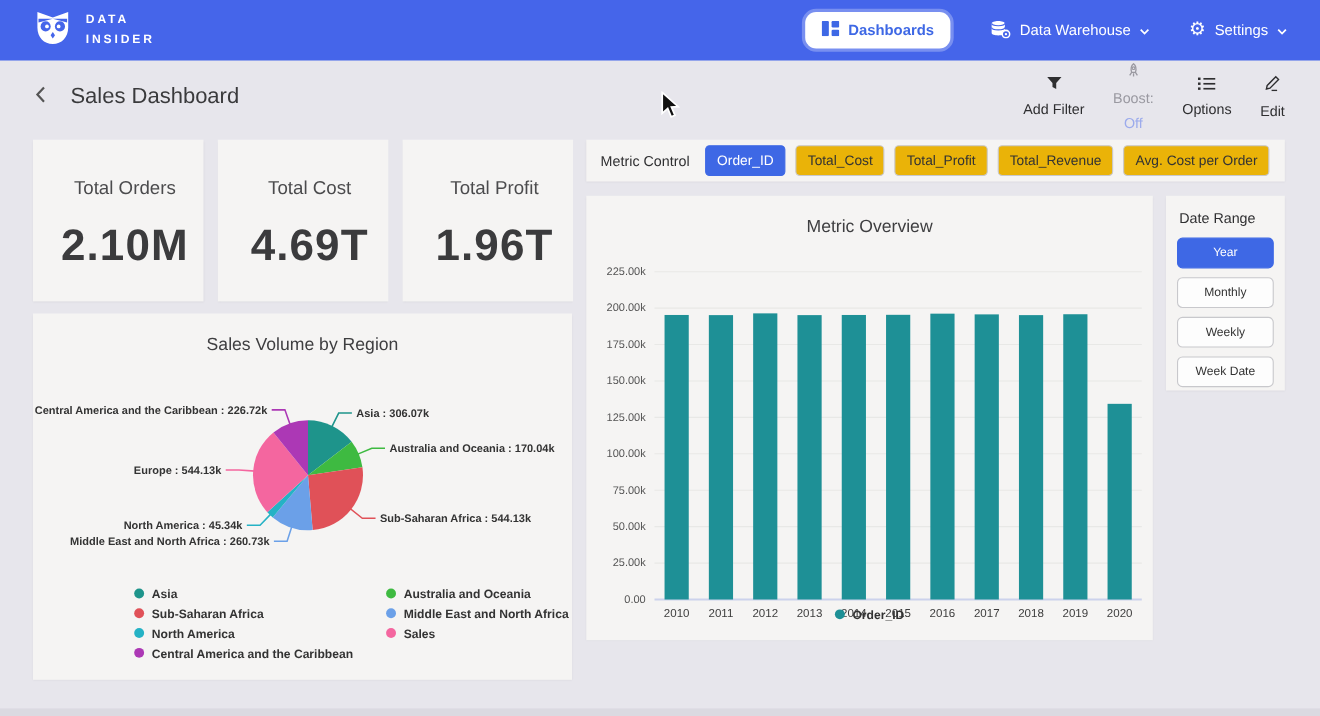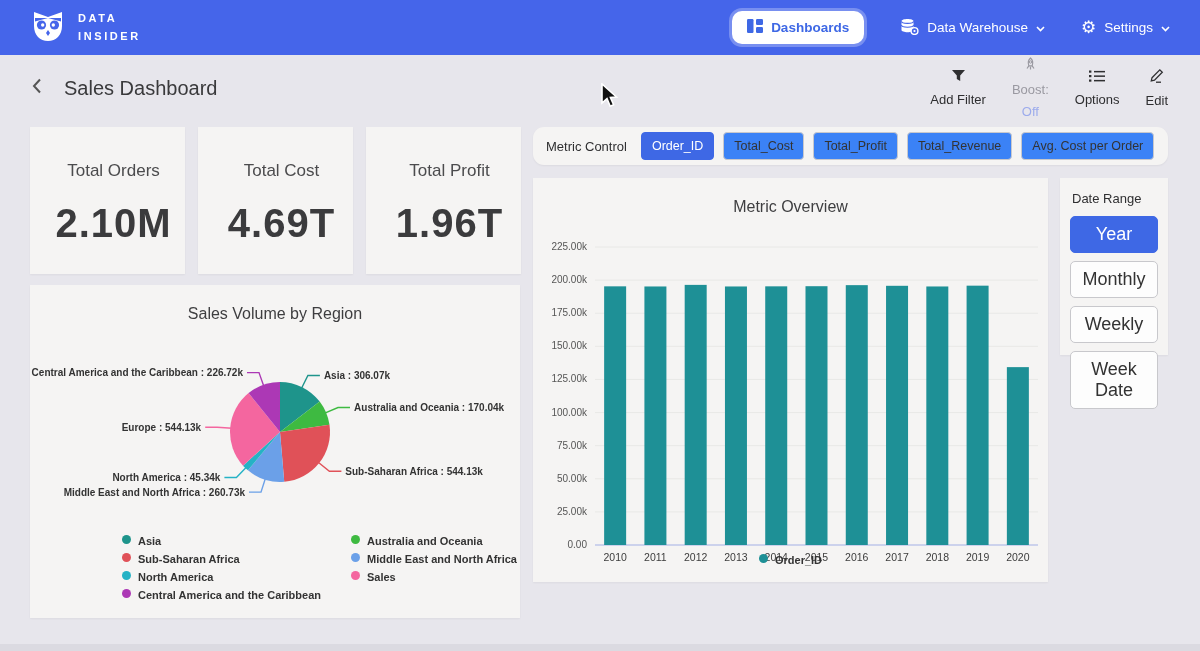--- a/index.html
+++ b/index.html
@@ -37,41 +37,41 @@
   .sh-item { display:flex; align-items:center; gap:7px; cursor:default;flex-direction:column; }
   .boost-label { color:#9a99a1; }
   .boost-value { color:#9cabec; }
   
   .panel { position:absolute; background:#f5f4f3; box-shadow:0 1px 2px rgba(0,0,0,0.05); }
   .kpi { width:155px; height:147px; top:127px;padding-left:12px; }
   .kpi-label { text-align:center; margin-top:34px; font-size:17px; color:#4b4b4d; }
   .kpi-value { text-align:center; margin-top:20px; font-size:40px; font-weight:bold; color:#3b3b3d; letter-spacing:1px; }
   .metric-bar {
     left:533px; top:127px; width:635px; height:38px;
-    display:flex; align-items:center; gap:9px; padding:0 13px;border-radius:11px;
+    display:flex; align-items:center; gap:9px; padding:0 13px;
   }
   .metric-label { font-size:13px; color:#2f2f31; margin-right:5px; white-space:nowrap; }
   .chip {
     font-size:12.5px; padding:6px 10px; border:1px solid #c8c8cc; border-radius:4px;
-    background:#3b82f6; color:#333; white-space:nowrap; cursor:pointer;
+    background:#eab308; color:#333; white-space:nowrap; cursor:pointer;
   }
   .chip.active { background:#3e68e5; color:#fff; border-color:#3e68e5; }
   .bar-panel { left:533px; top:178px; width:515px; height:404px; }
   .chart-title { text-align:center; padding-top:20px; font-size:16px; color:#3e3e40; }
   #bar-svg { position:absolute; top:55px; left:0; overflow:visible; }
   .legend-row {
     position:absolute; bottom:16px; width:100%;
     display:flex; justify-content:center; align-items:center; gap:8px;
     font-size:11px; font-weight:bold; color:#333;
   }
   .dot { width:9px; height:9px; border-radius:50%; display:inline-block; }
   .date-panel { left:1060px; top:178px; width:108px; height:177px; padding:13px 10px; }
   .date-label { font-size:13px; color:#2f2f31; margin:0 0 10px 2px; }
   .date-btn {
-    display:block; width:100%; text-align:center; font-size:18px; padding:7px 0;
+    display:block; width:100%; text-align:center; font-size:11px; padding:7px 0;
     border:1px solid #c8c8cc; border-radius:5px; background:#fdfdfd; color:#333;
     margin-bottom:8px; cursor:pointer;
   }
   .date-btn.active { background:#3e68e5; color:#fff; border-color:#3e68e5; }
   .pie-panel { left:30px; top:285px; width:490px; height:333px; }
   #pie-svg { position:absolute; top:48px; left:0; overflow:visible; }
   .pie-label { font-size:10px; font-weight:bold; fill:#333; }
   .pie-legend {
     position:absolute; bottom:17px; left:92px;
     display:flex; gap:30px; font-size:11px; font-weight:bold; color:#333;

